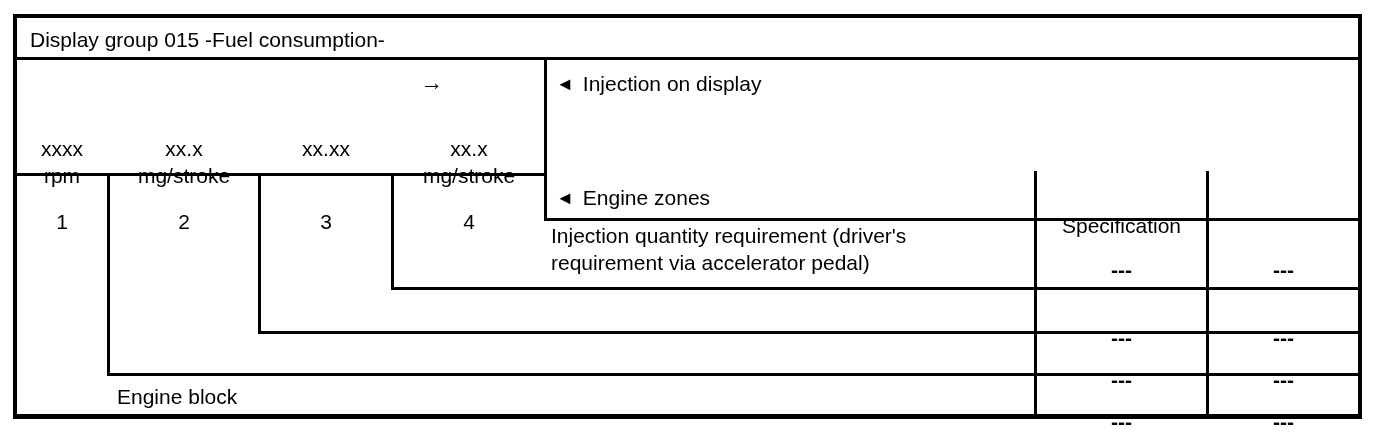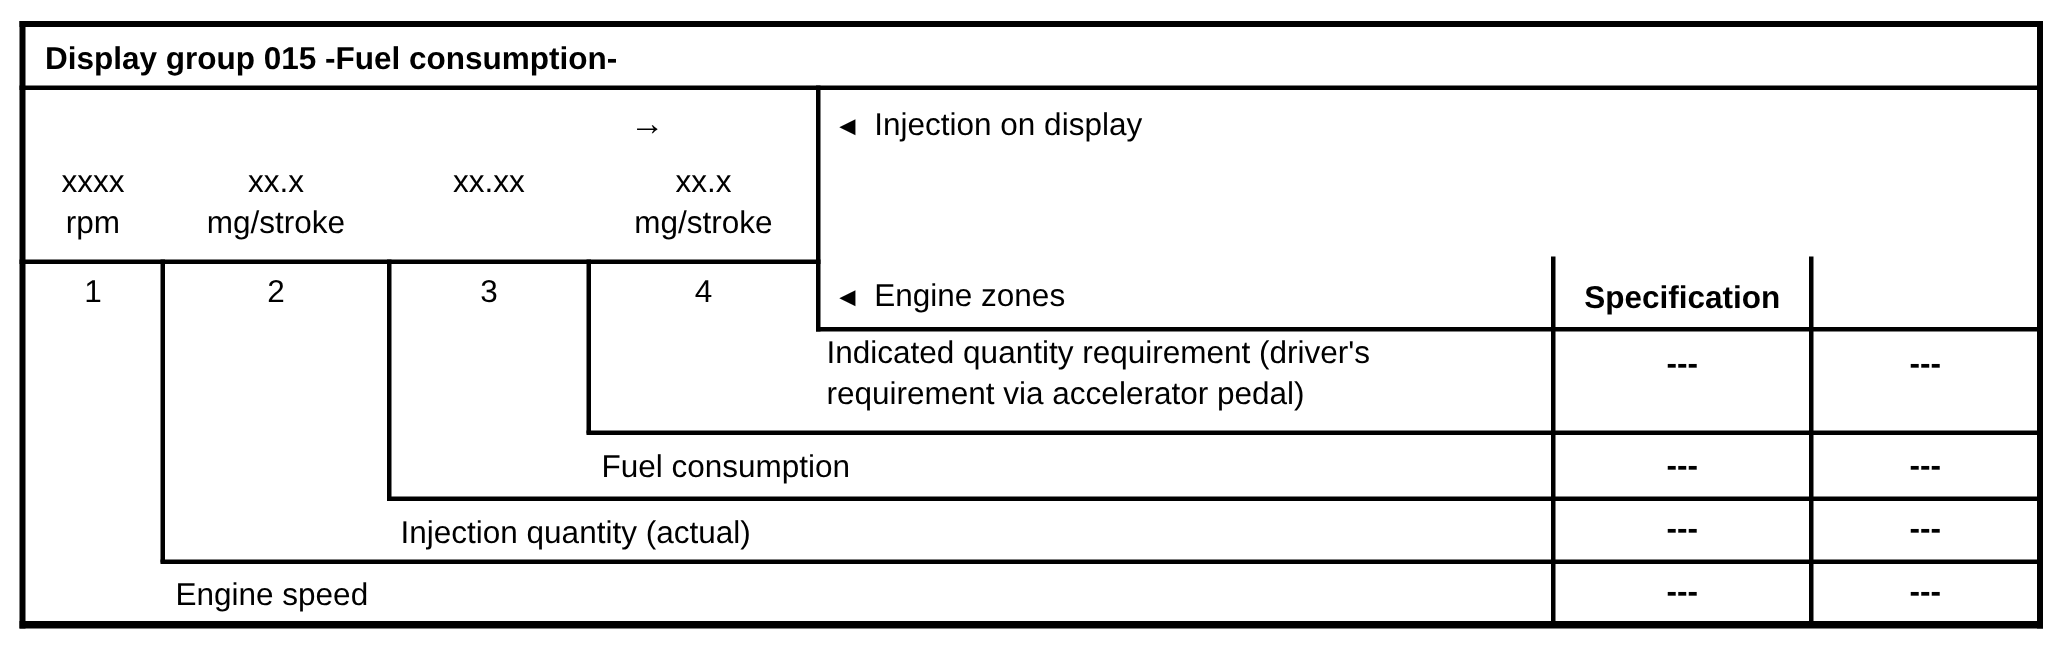--- a/index.html
+++ b/index.html
@@ -8,22 +8,22 @@
     width:1376px;height:436px;
     background:#ffffff;
     color:#000;
     font-family:"Liberation Sans", sans-serif;
     font-size:21px;
     overflow:hidden;
   }
   .line{position:absolute;background:#000;}
   .txt{position:absolute;white-space:nowrap;}
   .wrap{white-space:normal;}
-  .bold{font-weight:bold;}
-  .ctr{text-align:center;}
+  .bold{font-weight:normal;}
+  .ctr{text-align:center;margin-top:27px;}
   .marker-row{display:flex;align-items:center;gap:9px;}
   .pointer{font-size:18px;line-height:1;}
   .dash{font-weight:bold;letter-spacing:0px;}
   .units{line-height:27px;}
   .lh27{line-height:27px;}
 </style>
 </head>
 <body>
 
 <div id="stage">
@@ -75,24 +75,22 @@
   <div class="txt ctr" style="left:110px;top:183px;width:148px;">2</div>
   <div class="txt ctr" style="left:261px;top:183px;width:130px;">3</div>
   <div class="txt ctr" style="left:394px;top:183px;width:150px;">4</div>
 
   <div class="txt marker-row" style="left:556px;top:186px;">
     <span class="pointer">◄</span>
     <span>Engine zones</span>
   </div>
   <div class="txt ctr bold" style="left:1037px;top:187px;width:169px;">Specification</div>
 
-  <div class="txt wrap lh27" style="left:551px;top:222px;width:445px;">Indicated quantity requirement (driver's requirement via accelerator pedal)</div>
-  <div class="txt" style="left:401px;top:300px;">Fuel consumption</div>
-  <div class="txt" style="left:267px;top:344px;">Injection quantity (actual)</div>
-  <div class="txt" style="left:117px;top:385px;">Engine speed</div>
+  <div class="txt wrap lh27" style="left:551px;top:222px;width:445px;">Injection quantity requirement (driver's requirement via accelerator pedal)</div>
+  <div class="txt" style="left:117px;top:385px;">Engine block</div>
 
   <div class="txt ctr dash" style="left:1037px;top:231px;width:169px;">---</div>
   <div class="txt ctr dash" style="left:1037px;top:299px;width:169px;">---</div>
   <div class="txt ctr dash" style="left:1037px;top:341px;width:169px;">---</div>
   <div class="txt ctr dash" style="left:1037px;top:383px;width:169px;">---</div>
 
   <div class="txt ctr dash" style="left:1209px;top:231px;width:149px;">---</div>
   <div class="txt ctr dash" style="left:1209px;top:299px;width:149px;">---</div>
   <div class="txt ctr dash" style="left:1209px;top:341px;width:149px;">---</div>
   <div class="txt ctr dash" style="left:1209px;top:383px;width:149px;">---</div>

